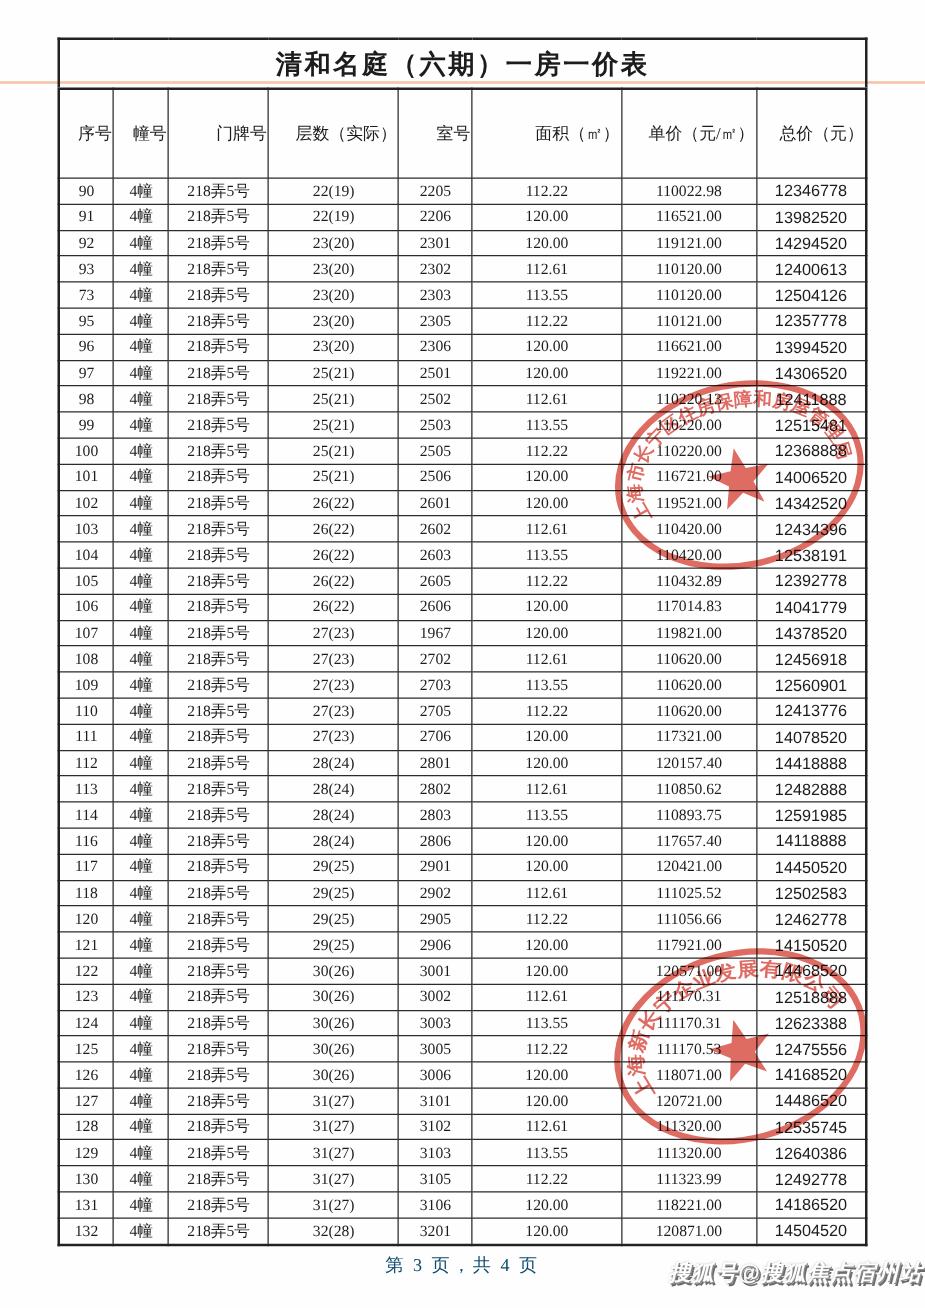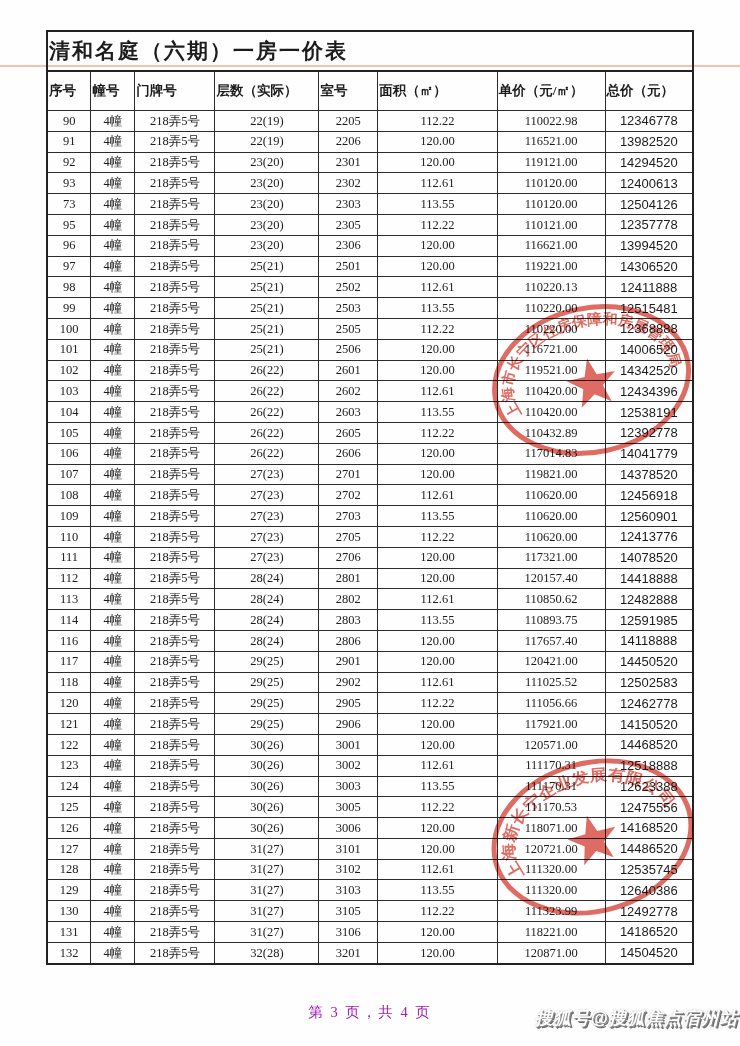--- a/index.html
+++ b/index.html
@@ -16,37 +16,37 @@
   table.price-table {
     position:absolute; left:46px; top:30px; width:648px;
     border-collapse:collapse; table-layout:fixed;
   }
   table.price-table, table.price-table th, table.price-table td {
     border:1px solid #2b2b2b;
   }
   table.price-table { border:2px solid #222; }
   .title-cell {
     height:36px; font-size:21px; font-weight:bold; letter-spacing:2px;
-    text-align:left; border-bottom:2px solid #222 !important;
+    text-align:center; border-bottom:2px solid #222 !important;
   }
   thead th.col-head {
-    height:38px; font-size:13.5px; font-weight:bold; text-align:left;
-    padding:0 1px;
+    height:38px; font-size:13.5px; font-weight:normal; text-align:right;
+    padding:16px 1px;
   }
   tbody td {
     height:19.8px; text-align:center; font-size:12.5px; padding:0;
     line-height:1; white-space:nowrap; overflow:hidden;
   }
   tbody td.total-col {
     font-family:"Liberation Sans","DejaVu Sans",sans-serif;
     font-size:13px;
   }
   .page-footer {
     position:absolute; left:0; top:1003px; width:740px; text-align:center;
-    font-size:14.5px; color:#a21caf; letter-spacing:2px;
+    font-size:14.5px; color:#0c4a6e; letter-spacing:2px;
   }
   .watermark {
     position:absolute; top:1006px; right:2px;
     font-family:"Liberation Sans","DejaVu Sans",sans-serif;
     font-weight:bold; font-size:17.5px; letter-spacing:1px;
     color:#ffffff;
     text-shadow:1px 1px 0 #8a8a8a, 2px 2px 0 #6b6b6b, 0 0 2px rgba(0,0,0,.25);
     font-style:italic;
   }
   .stamp {
@@ -260,21 +260,21 @@
         <td>2606</td>
         <td>120.00</td>
         <td>117014.83</td>
         <td class="total-col">14041779</td>
       </tr>
       <tr>
         <td>107</td>
         <td>4幢</td>
         <td>218弄5号</td>
         <td>27(23)</td>
-        <td>2701</td>
+        <td>1967</td>
         <td>120.00</td>
         <td>119821.00</td>
         <td class="total-col">14378520</td>
       </tr>
       <tr>
         <td>108</td>
         <td>4幢</td>
         <td>218弄5号</td>
         <td>27(23)</td>
         <td>2702</td>

